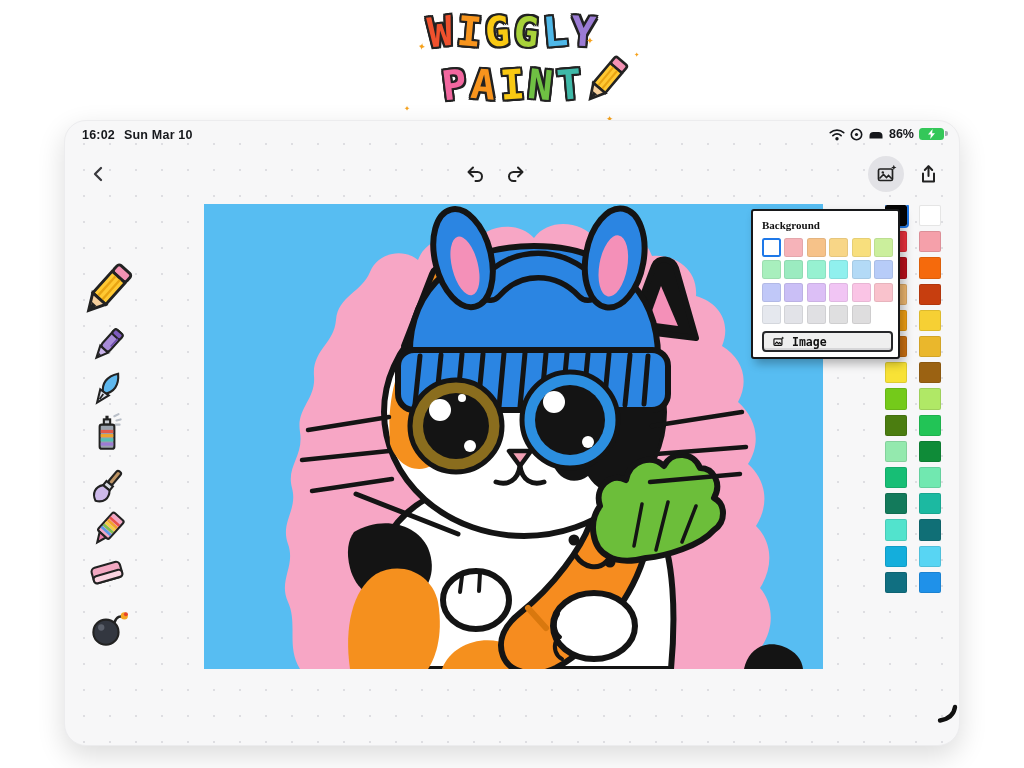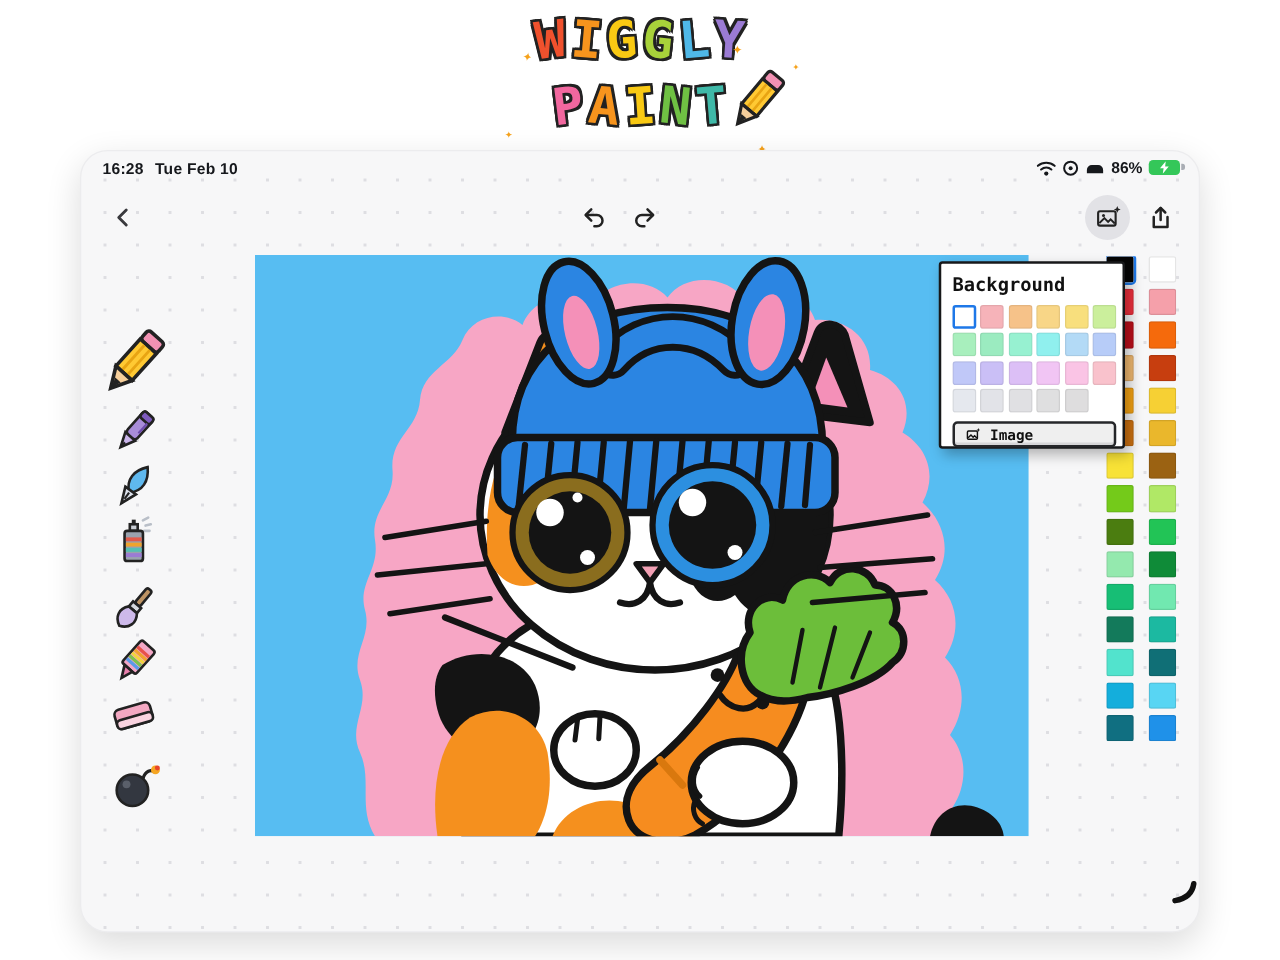--- a/index.html
+++ b/index.html
@@ -71,21 +71,21 @@
              display:flex; gap:12px; z-index:2; }
   .pal-col { display:flex; flex-direction:column; gap:5px; }
   .sw { width:22px; height:22px; border-radius:2px; border:1px solid rgba(0,0,0,.10); }
   .sw-sel { outline:2.5px solid #1E78E8; outline-offset:0; }
 
   
   .popover { position:absolute; left:686px; top:88px; width:149px; height:150px;
              background:#fff; border:2px solid #17181A; border-radius:3px; z-index:10;
              box-shadow:4px 5px 10px rgba(0,0,0,.28); padding:8px 8px 7px 9px;
              font-family:"DejaVu Sans Mono", monospace; }
-  .pop-title { font-size:15px; font-weight:bold; color:#111; margin-bottom:7px; }
+  .pop-title { font-size:11px; font-weight:bold; color:#111; margin-bottom:7px;font-family:Liberation Serif, serif; }
   .pop-grid { display:grid; grid-template-columns:repeat(6,19px); gap:3.4px; }
   .bsw { width:19px; height:19px; border-radius:2.5px; border:1px solid rgba(0,0,0,.07); }
   .bsw-sel { border:2.2px solid #1E78E8; }
   .img-btn { margin-top:7px; width:131px; height:21px; border:2px solid #26272A; border-radius:4px;
              background:#EFEFEF; box-shadow:inset 0 -2px 0 #D6D6D8; display:flex; align-items:center;
              gap:7px; padding-left:8px; }
   .img-btn span { font-size:11.5px; font-weight:bold; color:#111; }
 
   .corner-swoosh { position:absolute; left:872px; top:583px; z-index:3; }
 </style>
@@ -112,21 +112,21 @@
         <path d="M14 28 L26 28 L20 39 Z" fill="#F6CF9B" stroke="#222" stroke-width="2"></path>
         <path d="M18 33 L22 33 L20 38.5 Z" fill="#222"></path>
       </g>
     </svg>
   </div>
 
   <div class="frame">
 
     <div class="statusbar">
       <div class="status-left">
-        <span>16:28</span><span class="date">Tue Feb 10</span>
+        <span>16:02</span><span class="date">Sun Mar 10</span>
       </div>
       <div class="status-right">
         <svg width="16" height="13" viewBox="0 0 16 13">
           <path d="M1.3 4.6 A10.5 10.5 0 0 1 14.7 4.6" fill="none" stroke="#16181C" stroke-width="1.7" stroke-linecap="round"></path>
           <path d="M3.9 7.6 A6.5 6.5 0 0 1 12.1 7.6" fill="none" stroke="#16181C" stroke-width="1.7" stroke-linecap="round"></path>
           <circle cx="8" cy="10.8" r="1.7" fill="#16181C"></circle>
         </svg>
         <svg width="13" height="13" viewBox="0 0 13 13">
           <circle cx="6.5" cy="6.5" r="5.2" fill="none" stroke="#16181C" stroke-width="1.6"></circle>
           <circle cx="6.5" cy="6.5" r="1.6" fill="#16181C"></circle>

